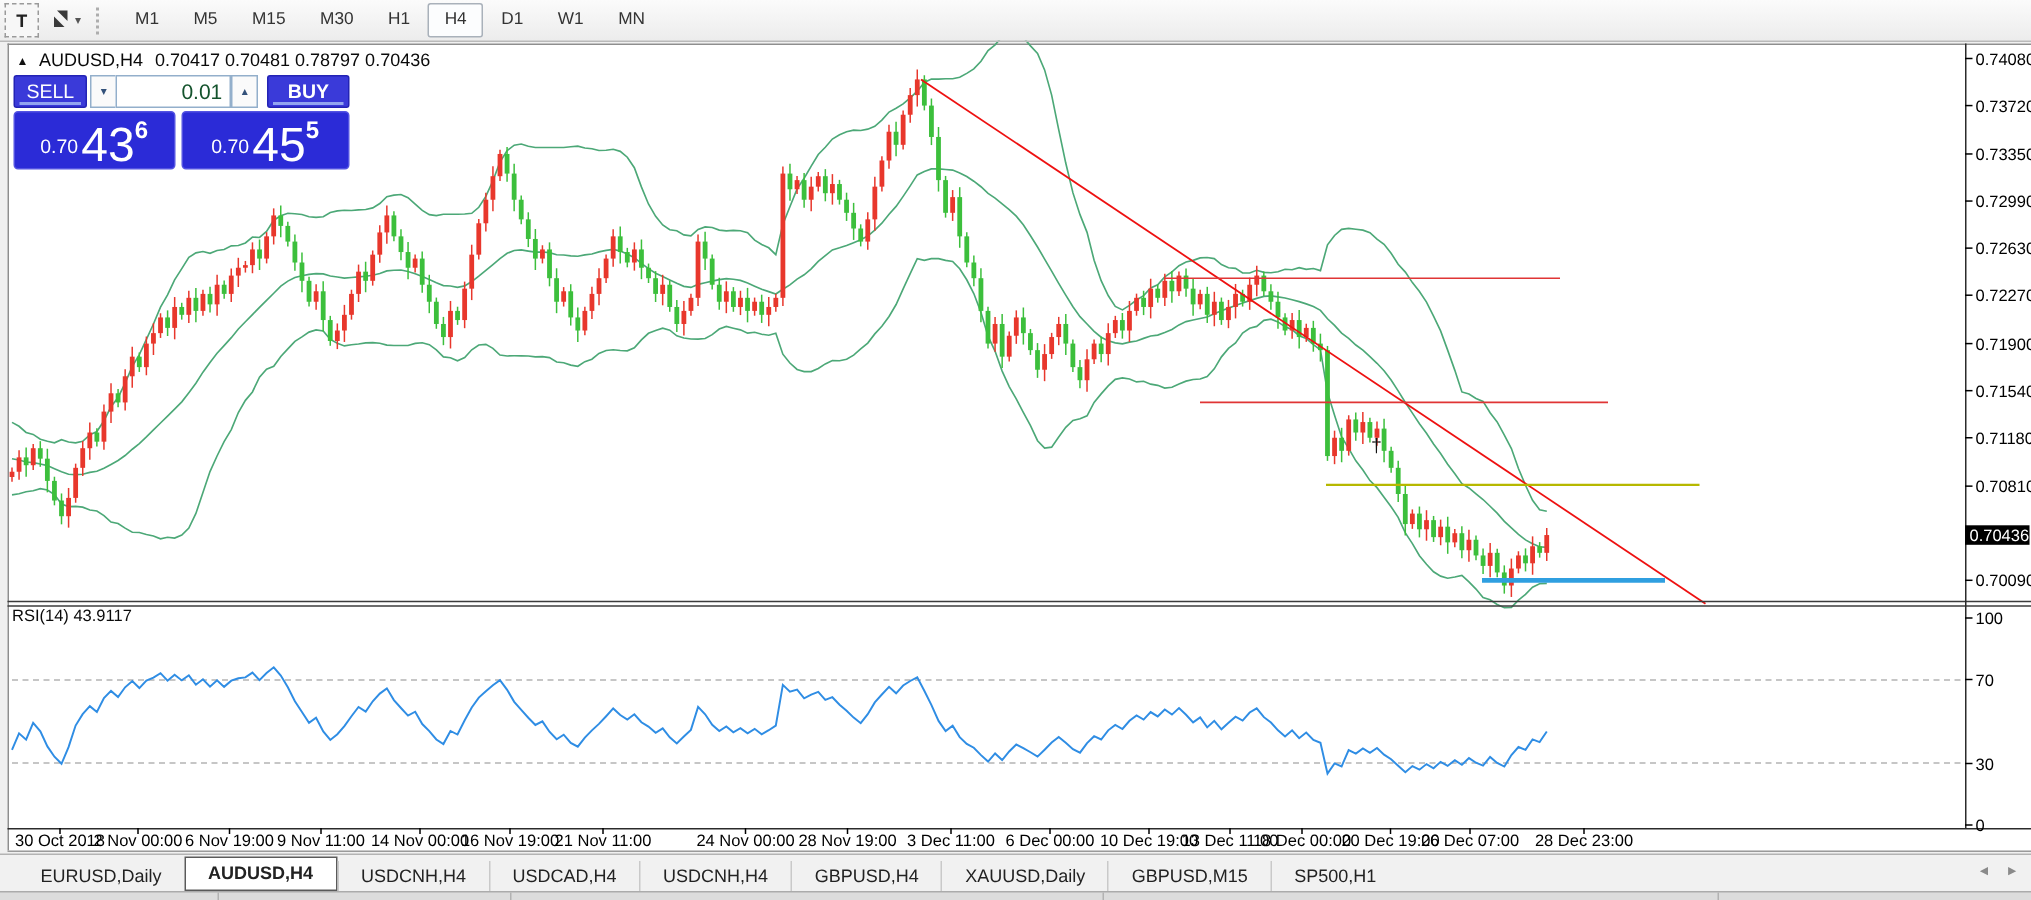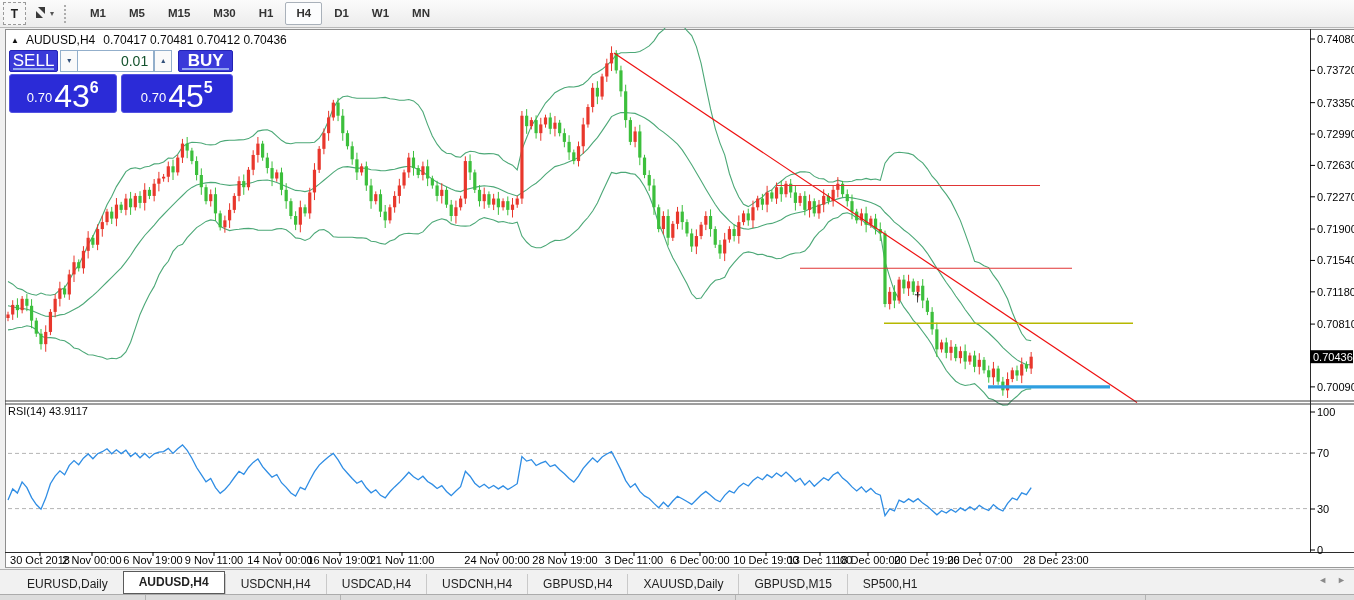--- a/index.html
+++ b/index.html
@@ -12,32 +12,32 @@
     background:linear-gradient(#fbfbfb,#ececec);border-bottom:1px solid #b9b9b9;
     display:flex;align-items:center;}
   .tool-btn{height:21px;min-width:21px;margin-left:3px;display:flex;align-items:center;
     justify-content:center;font-size:12px;color:#222;}
   .t-btn{border:1px dashed #9a9a9a;background:#f7f7f7;width:21px;font-weight:bold;}
   .arrange-btn{margin-left:7px;}
   .caret{font-size:8px;color:#555;margin-left:2px;}
   .grip{width:4px;height:18px;border-left:2px dotted #adadad;margin:0 9px 0 10px;}
   .tf-wrap{display:flex;align-items:center;}
   .tf-btn{padding:0 10px;height:21px;line-height:21px;font-size:11.5px;color:#333;
-    border:1px solid transparent;border-radius:2px;margin-right:1px;font-weight:bold;}
+    border:1px solid transparent;border-radius:2px;margin-right:1px;}
   .tf-btn.active{background:#fcfdfe;border-color:#a9b1ba;}
 
   
   .chart-title{position:absolute;left:11px;top:33px;z-index:4;font-size:12px;color:#0a0a0a;
     display:flex;align-items:center;}
   .collapse-tri{font-size:8px;margin-right:7px;color:#111;}
   .title-ohlc{margin-left:8px;}
 
   .trade-panel{position:absolute;left:9px;top:50px;z-index:4;width:224px;}
   .tp-row1{display:flex;height:22px;}
-  .tp-btn{background:#3a3ad9;color:#fff;font-size:17px;text-align:center;line-height:20px;
+  .tp-btn{background:#3a3ad9;color:#fff;font-size:13px;text-align:center;line-height:20px;
     border:1px solid #2323b5;border-radius:2px;position:relative;}
   .tp-btn:after{content:"";position:absolute;left:3px;right:3px;bottom:1px;height:2px;
     background:#93a5f0;}
   .sell-btn{width:50px;}
   .buy-btn{width:56px;margin-left:6px;font-weight:bold;}
   .spin{width:17px;background:#fafafa;border:1px solid #93afcb;color:#33517a;font-size:8px;
     text-align:center;line-height:20px;}
   .spin-down{margin-left:2px;border-right:none;}
   .vol{width:70px;background:#fff;border:1px solid #93afcb;font-size:14px;color:#14532d;
     text-align:right;padding:0 5px 0 0;height:20px;line-height:20px;outline:none;
@@ -618,21 +618,21 @@
         <div class="tf-btn active">H4</div>
         <div class="tf-btn">D1</div>
         <div class="tf-btn">W1</div>
         <div class="tf-btn">MN</div>
       </div>
   </div>
 
   <div class="chart-title">
     <span class="collapse-tri">▲</span>
     <span>AUDUSD,H4</span>
-    <span class="title-ohlc">0.70417 0.70481 0.70412 0.70436</span>
+    <span class="title-ohlc">0.70417 0.70481 0.78797 0.70436</span>
   </div>
 
   <div class="trade-panel">
     <div class="tp-row1">
       <div class="tp-btn sell-btn">SELL</div>
       <div class="spin spin-down">▾</div>
       <input class="vol" readonly="" value="0.01" style="">
       <div class="spin">▴</div>
       <div class="tp-btn buy-btn">BUY</div>
     </div>

